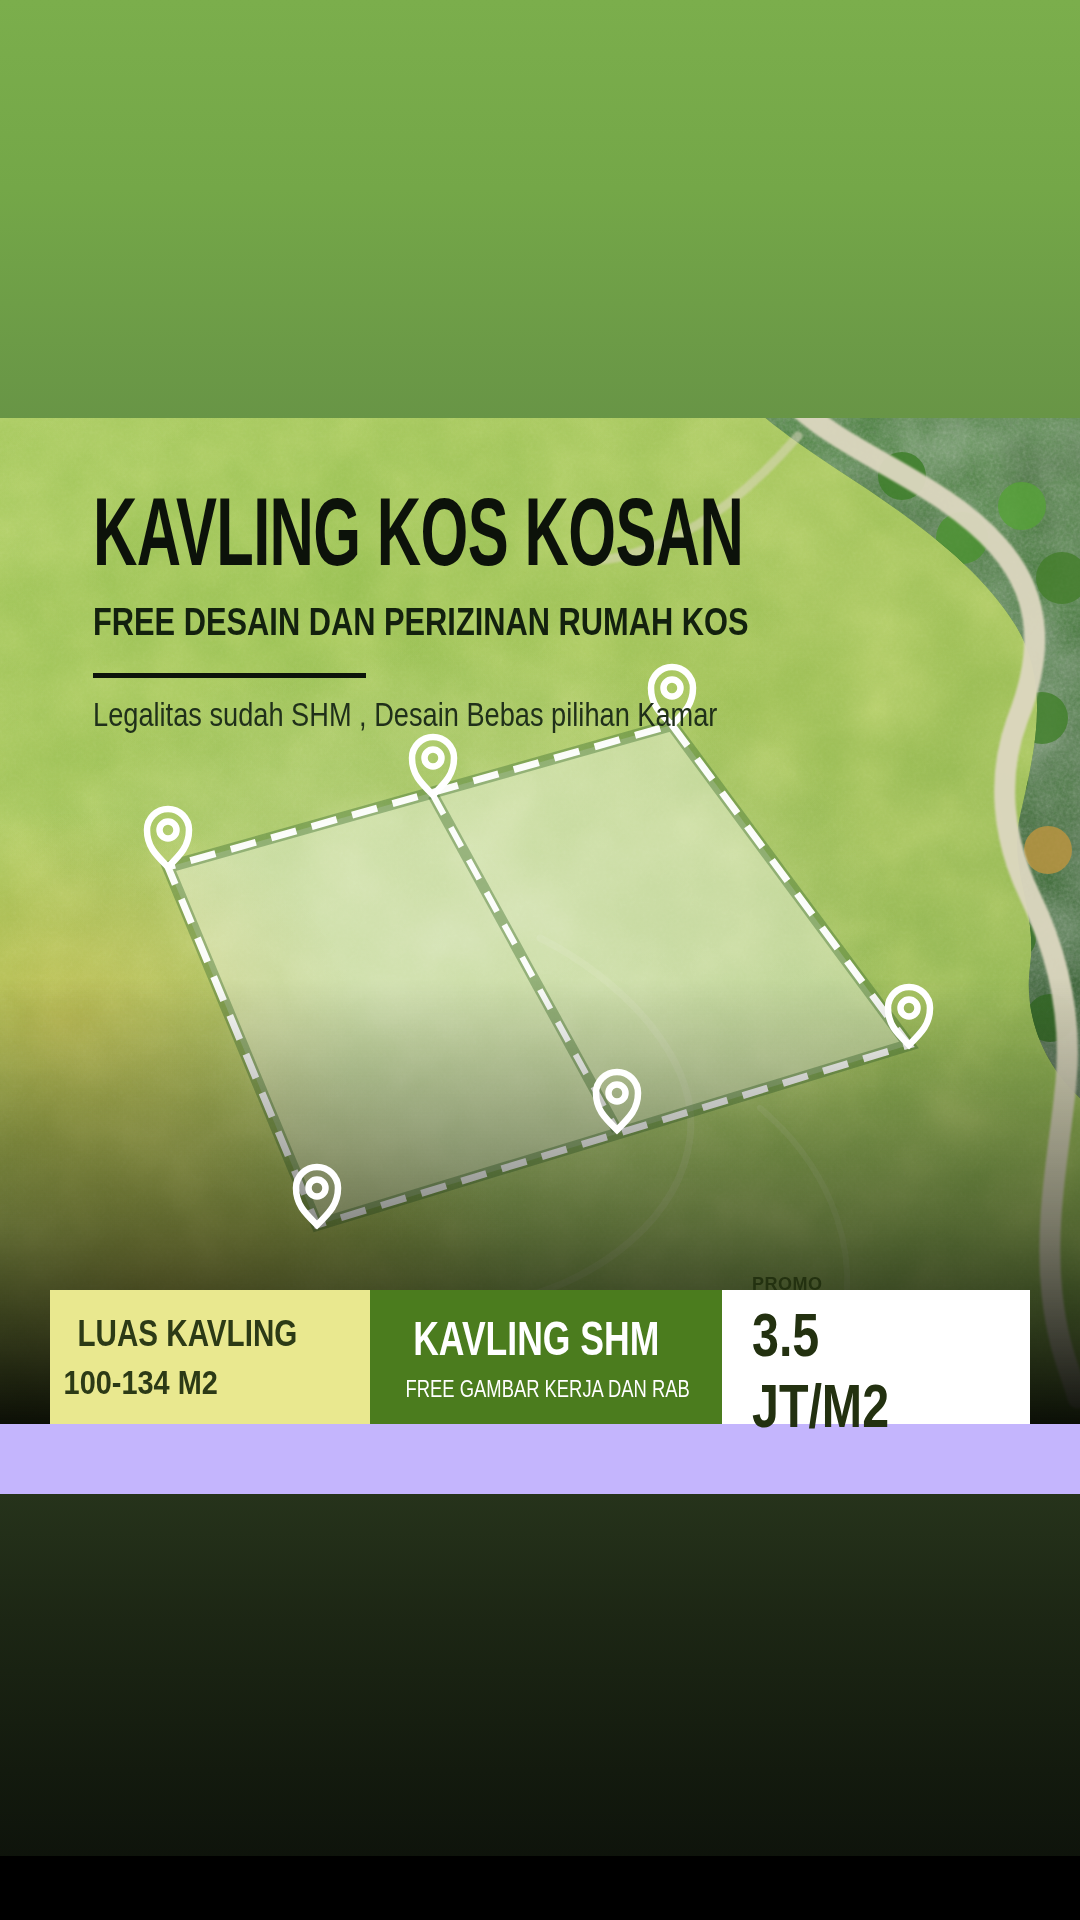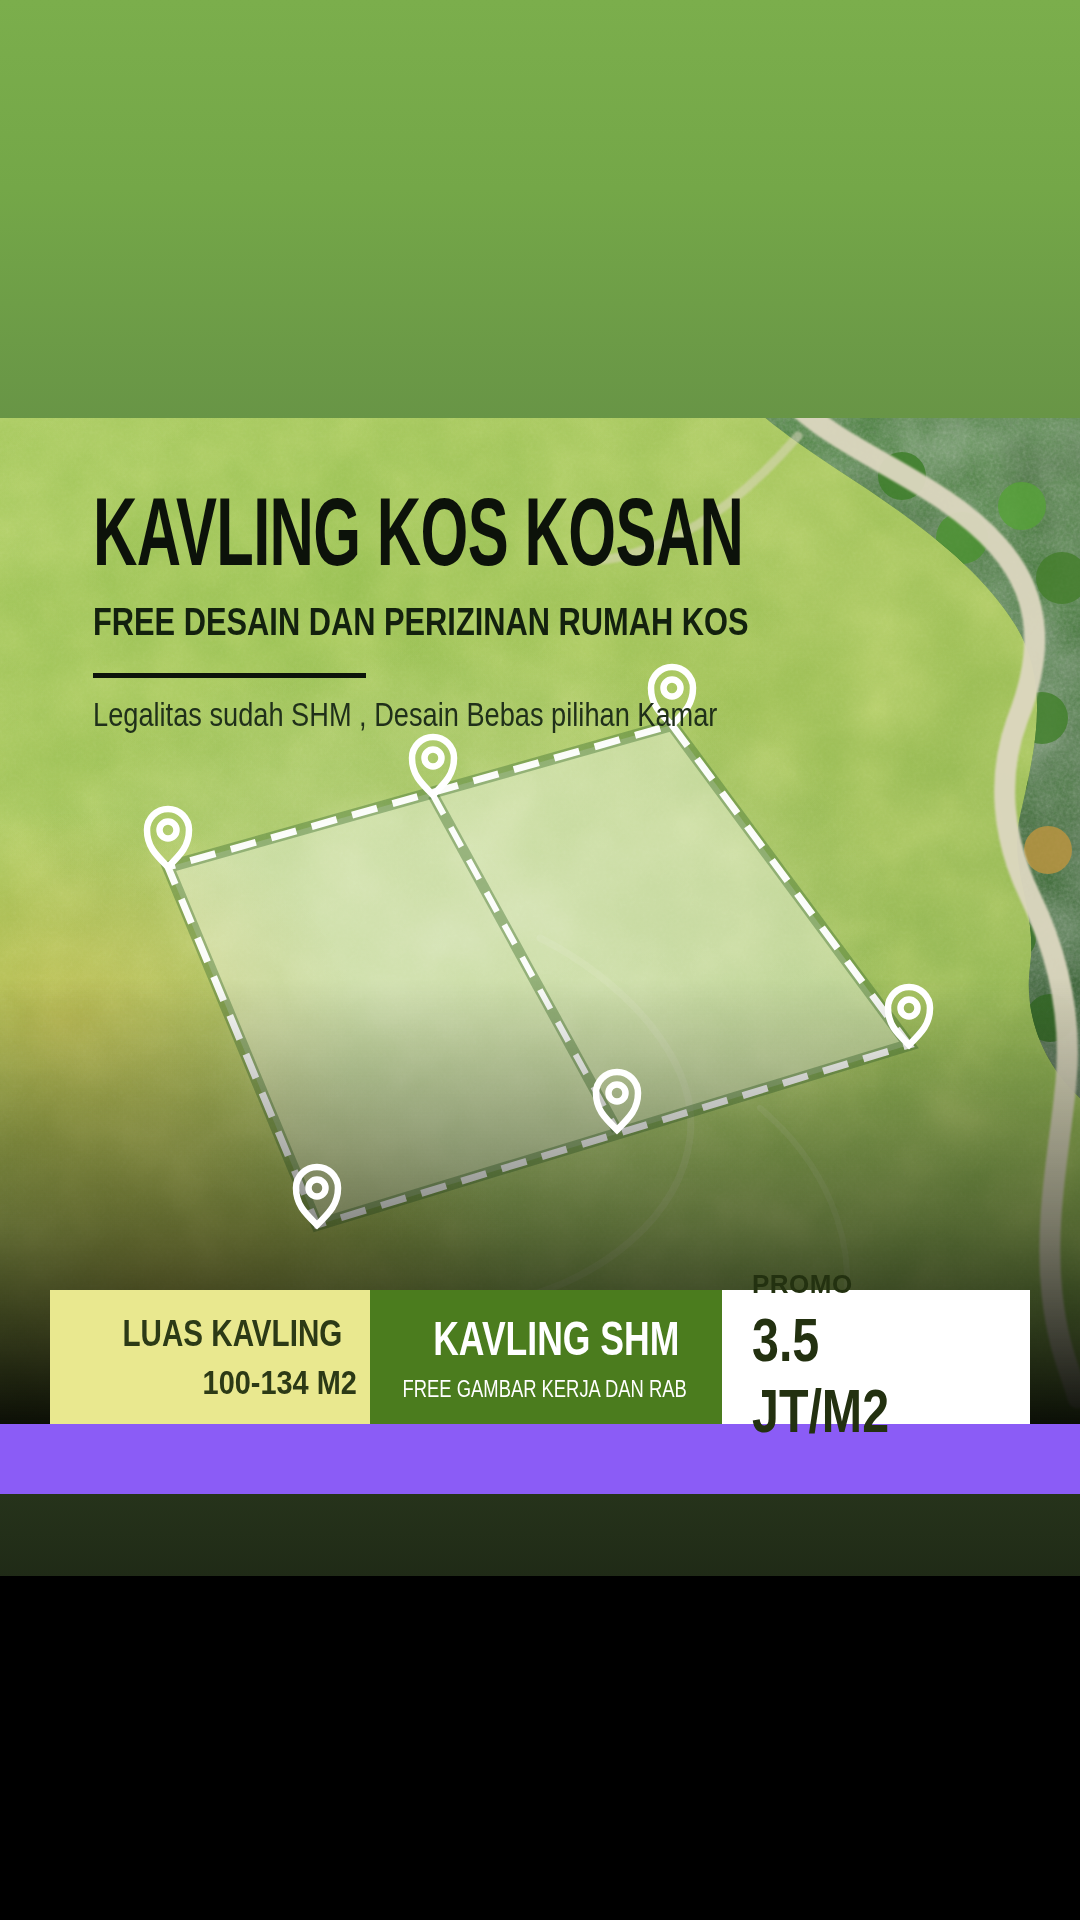--- a/index.html
+++ b/index.html
@@ -1,17 +1,17 @@
 <!DOCTYPE html>
 <html><head>
 <meta charset="utf-8">
 <style>
   html,body{margin:0;padding:0;background:#000;}
-  .canvas{position:relative;width:1080px;height:1576px;overflow:hidden;
-          font-family:"Liberation Sans",sans-serif;background:#8b5cf6;}
+  .canvas{position:relative;width:1080px;height:1856px;overflow:hidden;
+          font-family:"Liberation Sans",sans-serif;background:#c4b5fd;}
 
   
   .top-band{position:absolute;left:0;top:0;width:1080px;height:418px;
     background:linear-gradient(180deg,#7bae4c 0%,#74a748 45%,#689546 100%);}
 
   
   .photo{position:absolute;left:0;top:418px;width:1080px;height:1006px;overflow:hidden;}
   .field-base{position:absolute;inset:0;
     background:
       radial-gradient(420px 300px at 6% 60%,rgba(205,180,72,.55),transparent 70%),
@@ -28,31 +28,31 @@
   .title{font-size:96px;font-weight:700;letter-spacing:-1px;line-height:1;
          transform:scaleX(.64);color:#0c120a;}
   .subtitle{margin-top:22px;font-size:39px;font-weight:700;line-height:1;
          transform:scaleX(.79);color:#13210e;}
   .divider{margin-top:32px;width:273px;height:5px;background:#0c130a;}
   .tagline{margin-top:18px;font-size:34px;font-weight:400;line-height:1.1;
          transform:scaleX(.80);color:#20301a;}
 
   
   .info-row{position:absolute;left:50px;top:1290px;width:980px;height:134px;display:flex;}
-  .box{display:flex;flex-direction:column;align-items:flex-end;justify-content:center;}
+  .box{display:flex;flex-direction:column;align-items:flex-start;justify-content:center;}
   .box .sxc{display:inline-block;white-space:nowrap;transform-origin:center center;}
   .box1{width:320px;background:#e9e88f;color:#2c3a16;}
   .box1 .label{font-size:37px;font-weight:700;transform:scaleX(.80);}
   .box1 .value{margin-top:8px;font-size:34px;font-weight:700;transform:scaleX(.85);}
   .box2{width:352px;background:#4b7c1e;color:#ffffff;}
   .box2 .label{font-size:48px;font-weight:700;transform:scaleX(.74);}
   .box2 .value{margin-top:10px;font-size:23px;font-weight:400;transform:scaleX(.80);}
   .box3{width:308px;background:#ffffff;color:#233110;align-items:flex-start;
         padding-left:30px;box-sizing:border-box;}
-  .box3 .label{font-size:26px;font-weight:700;letter-spacing:.5px;}
+  .box3 .label{font-size:18px;font-weight:700;letter-spacing:.5px;}
   .box3 .value{margin-top:4px;font-size:62px;font-weight:700;transform:scaleX(.78);
         transform-origin:left center;}
 
   
   .location-bar{position:absolute;left:0;top:1424px;width:1080px;height:70px;
     background:#0b0d09;display:flex;align-items:center;justify-content:center;}
   .location-bar svg{display:block;margin-right:16px;}
   .location-text{color:#fff;font-size:45px;font-weight:400;white-space:nowrap;
     transform:scaleX(.85);transform-origin:center center;display:inline-block;}
 

